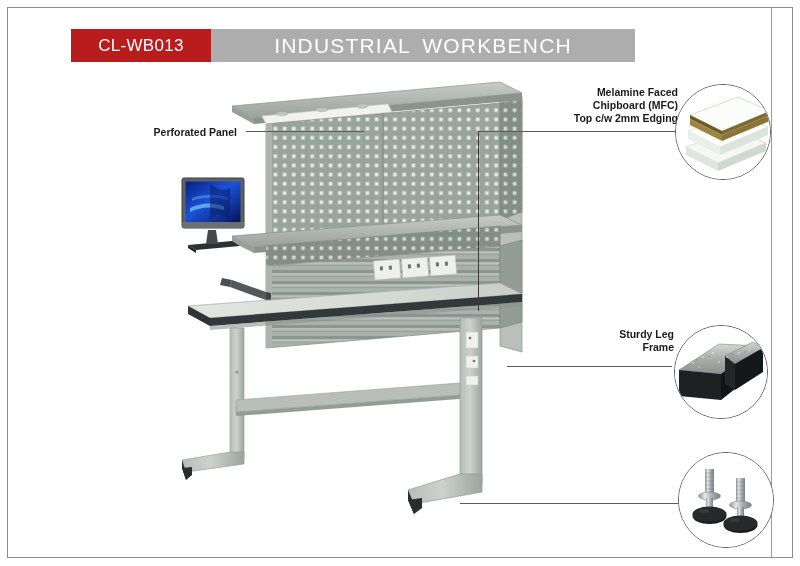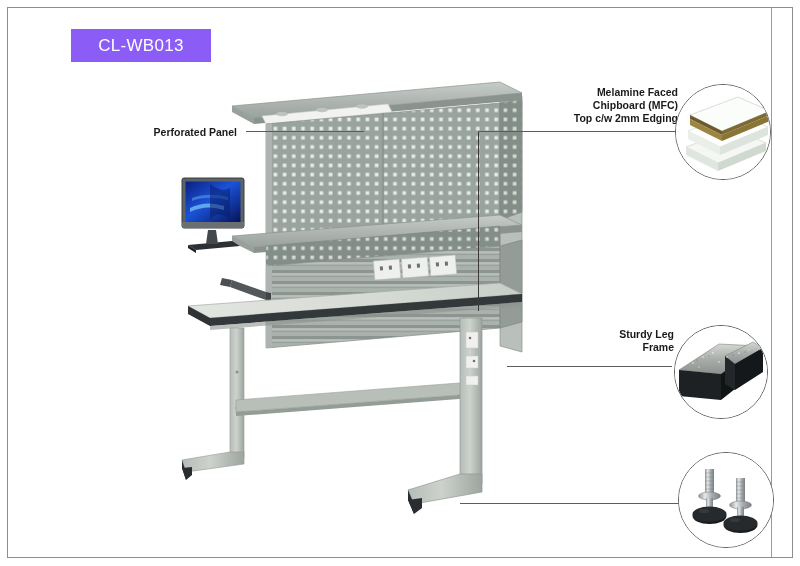--- a/index.html
+++ b/index.html
@@ -48,21 +48,21 @@
     top: 29px;
     width: 564px;
     height: 33px;
   }
   .code-box {
     position: absolute;
     left: 0;
     top: 0;
     width: 140px;
     height: 33px;
-    background: #8b5cf6;
+    background: #b91c1c;
     display: flex;
     align-items: center;
     justify-content: center;
   }
   .code-box-text {
     color: #ffffff;
     font-size: 17px;
     letter-spacing: 0.3px;
     font-family: "Liberation Sans", sans-serif;
   }
@@ -158,20 +158,23 @@
 <body>
 
 <div id="sheet">
 
   <div class="frame-outer"></div>
   <div class="frame-inner-right"></div>
 
   <div class="titlebar">
     <div class="code-box">
       <span class="code-box-text">CL-WB013</span>
+    </div>
+    <div class="title-box">
+      <span class="title-box-text">INDUSTRIAL  WORKBENCH</span>
     </div>
   </div>
 
   <div id="bench">
     <svg width="420" height="470" viewBox="0 0 420 470" xmlns="http://www.w3.org/2000/svg">
       <defs>
 
         <pattern id="perfSq" width="9.2" height="9.2" patternUnits="userSpaceOnUse">
           <rect width="9.2" height="9.2" fill="#9aa49f"></rect>
           <rect x="2.4" y="2.4" width="3.6" height="3.6" fill="#e7ebe6"></rect>

